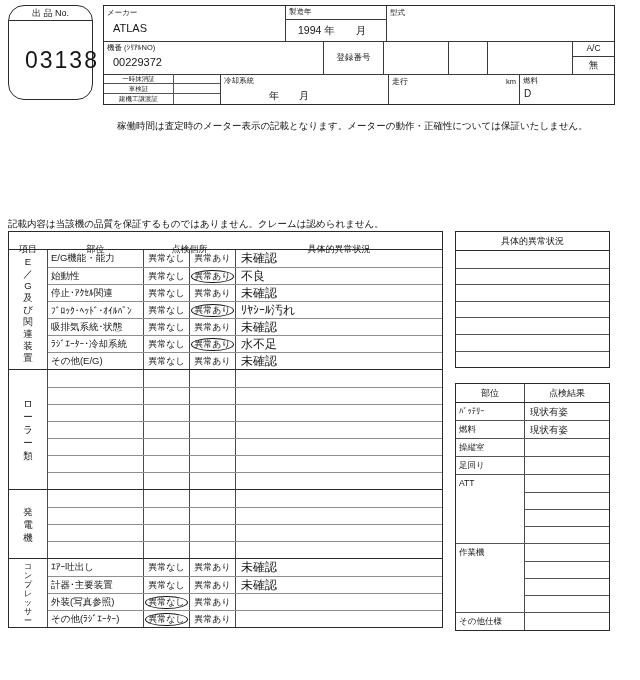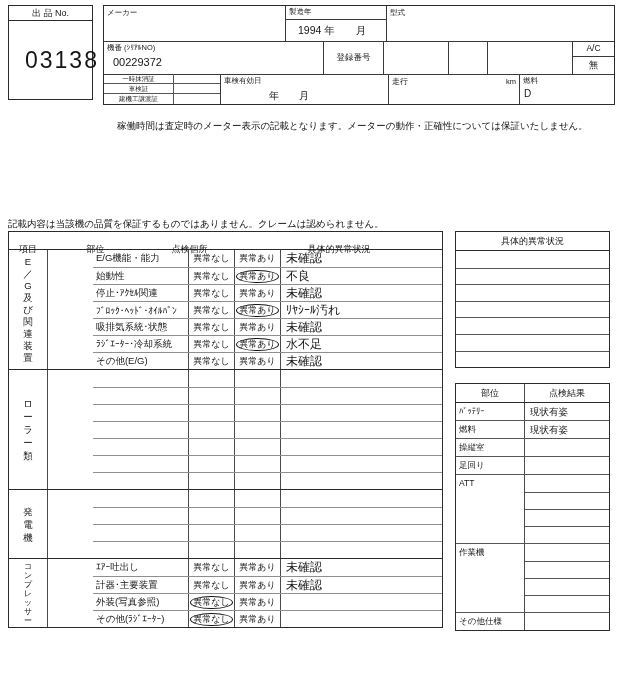--- a/index.html
+++ b/index.html
@@ -7,21 +7,21 @@
     position:relative; width:640px; height:680px; background:#ffffff;
     font-family:"Liberation Sans", sans-serif; color:#151515; overflow:hidden;
   }
   .abs { position:absolute; box-sizing:border-box; }
   .bx  { border:1px solid #2b2b2b; }
   .cell{ position:absolute; box-sizing:border-box; }
   .slabel { font-size:7.5px; padding:2px 0 0 3px; color:#222; }
   .val { font-size:11px; }
 
   
-  #lot-box { text-align:center; }
+  #lot-box { text-align:center;border-radius:16px; }
   #lot-label { height:14px; line-height:14px; border-bottom:1px solid #2b2b2b; font-size:9px; }
   #lot-number { height:79px; line-height:79px; font-size:23px; letter-spacing:2px;margin-left:16px; }
 
   
   .br { border-right:1px solid #3a3a3a; }
   .hline { position:absolute; left:0; width:100%; height:1px; background:#3a3a3a; }
 
   .two-line-cell { font-size:8px; }
   .unit { font-size:7.5px; }
 
@@ -42,21 +42,21 @@
   .col-item { width:39px; border-right:1px solid #4a4a4a; }
   .col-part { width:96px; border-right:1px solid #4a4a4a; }
   .col-check{ width:92px; border-right:1px solid #4a4a4a; }
   .col-detail{ flex:1; }
   .section { display:flex; box-sizing:border-box; }
   .section + .section { border-top:1px solid #2b2b2b; }
   .vcell { width:39px; border-right:1px solid #4a4a4a; display:flex; flex-direction:column;
            align-items:center; justify-content:center; box-sizing:border-box; }
   .vcell span { display:block; text-align:center; }
   .srows { flex:1; display:flex; flex-direction:column; }
-  .drow { display:flex; height:17px; box-sizing:border-box;margin-left:45px; }
+  .drow { display:flex; height:17px; box-sizing:border-box; }
   .drow + .drow { border-top:1px solid #8f8f8f; }
   .drow > div { box-sizing:border-box; display:flex; align-items:center; }
   .c-part { width:96px; border-right:1px solid #4a4a4a; font-size:9.5px; padding-left:3px; white-space:nowrap; overflow:hidden; }
   .c-ok, .c-ng { width:46px; border-right:1px solid #4a4a4a; font-size:9px; justify-content:center; }
   .c-detail { flex:1; font-size:12px; padding-left:5px; white-space:nowrap; overflow:hidden; }
   .circled { border:1px solid #111; border-radius:50%; padding:0 2px 1px 2px; margin:-2px; display:inline-block; line-height:10px; }
 
   
   #detail-panel { border:1px solid #2b2b2b; box-sizing:border-box; }
   #detail-title { height:18px; line-height:18px; text-align:center; font-size:9px; border-bottom:1px solid #2b2b2b; }
@@ -85,20 +85,21 @@
     <div id="lot-label">出 品 No.</div>
     <div id="lot-number">03138</div>
   </div>
 
   <div id="info-box" class="abs bx" style="left:103px; top:5px; width:512px; height:100px;">
     <div class="hline" style="top:35px;"></div>
     <div class="hline" style="top:68px;"></div>
 
     <div class="cell br" style="left:0; top:0; width:182px; height:35px;">
       <div class="slabel">メーカー</div>
+      <div class="val" style="padding:4px 0 0 9px;">ATLAS</div>
     </div>
     <div class="cell br" style="left:182px; top:0; width:101px; height:35px;">
       <div class="slabel" style="height:12px; border-bottom:1px solid #3a3a3a; padding-top:1px;">製造年</div>
       <div style="font-size:10.5px; padding:4px 0 0 12px; white-space:nowrap;">1994 年　　月</div>
     </div>
     <div class="cell" style="left:283px; top:0; width:229px; height:35px;">
       <div class="slabel">型式</div>
     </div>
 
     <div class="cell br" style="left:0; top:35px; width:220px; height:33px;">
@@ -126,21 +127,21 @@
             <div class="clabel">車検証</div>
             <div class="cval"></div>
           </div>
           <div class="crow">
             <div class="clabel">建機工譲渡証</div>
             <div class="cval"></div>
           </div>
         </div>
     </div>
     <div class="cell br" style="left:117px; top:68px; width:168px; height:30px;">
-      <div class="slabel">車検有効日</div>
+      <div class="slabel">冷却系統</div>
       <div style="font-size:10px; padding:3px 0 0 48px; white-space:nowrap;">年　　月</div>
     </div>
     <div class="cell br two-line-cell" style="left:285px; top:68px; width:131px; height:30px;">
       <div style="display:flex; justify-content:space-between; align-items:baseline; height:15px; padding:2px 3px 0 3px; box-sizing:border-box;">
         <span>走行</span>
         <span class="unit">km</span>
       </div>
     </div>
     <div class="cell" style="left:416px; top:68px; width:94px; height:30px;">
       <div class="slabel">燃料</div>

